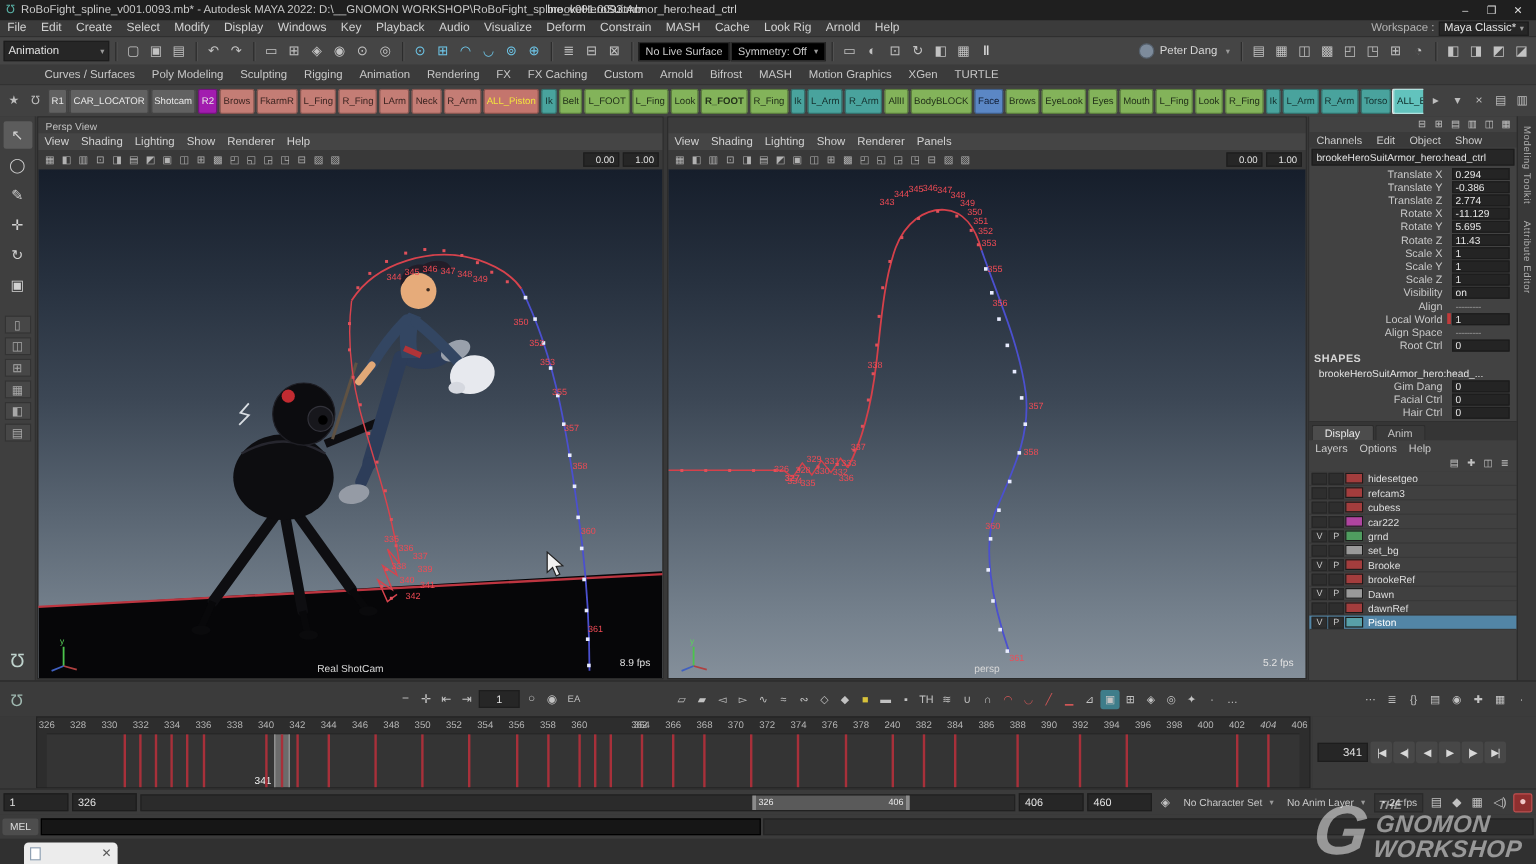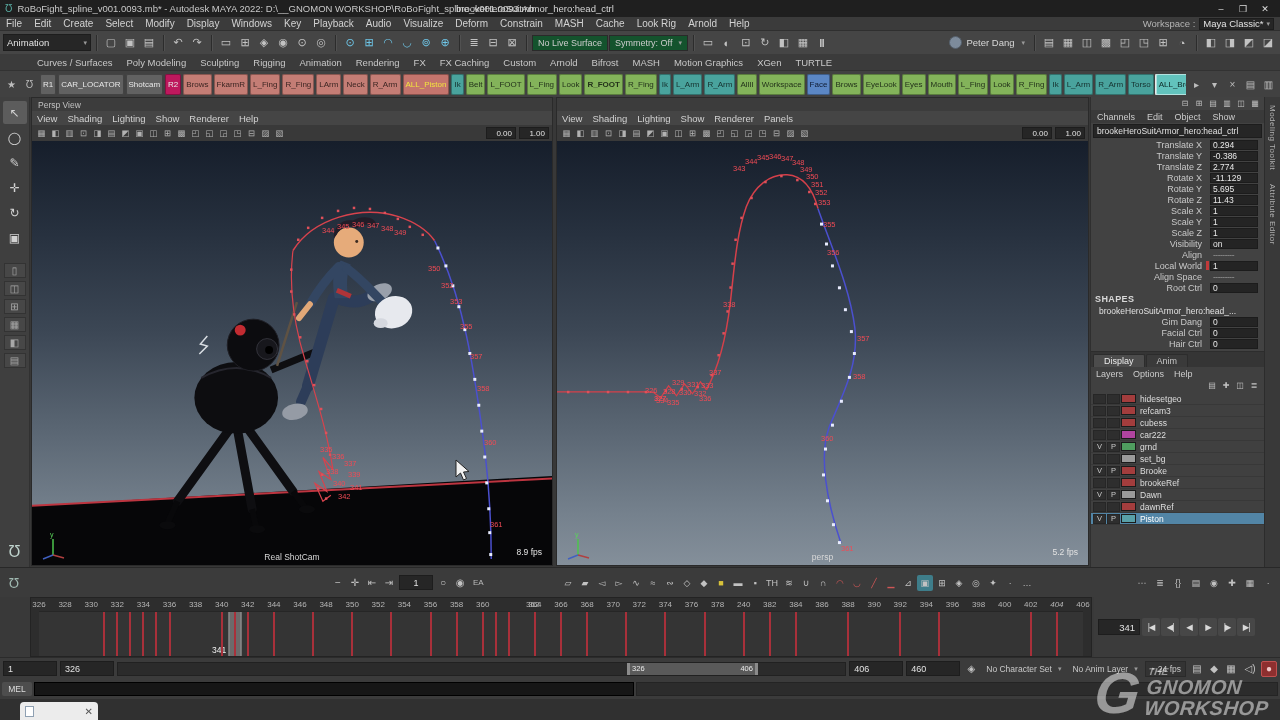--- a/index.html
+++ b/index.html
@@ -22,21 +22,21 @@
 
 #menu-bar{position:absolute;top:17px;left:0;right:0;height:14px;background:#3b3b3b;display:flex;align-items:center;font-size:10px;border-bottom:1px solid #2f2f2f}
 .menu-items{display:flex;align-items:center}
 .menu-item{padding:0 6px;color:#d2d2d2}
 .workspace{margin-left:auto;display:flex;align-items:center;gap:4px;font-size:9.5px;color:#b5b5b5;padding-right:6px}
 .ws-value{height:12px;font-size:9.5px}
 
 #status-line{position:absolute;top:31px;left:0;right:0;height:23px;background:#454545;display:flex;align-items:center;padding:0 3px;gap:1px}
 .mode{width:88px;height:17px;justify-content:space-between;font-size:9.5px}
 .snapg .icon{color:#6ec6e8}
-.txt-fld{height:16px;font-size:9px;padding:0 5px;background:#14532d;border:1px solid #2a2a2a;color:#ccc;display:flex;align-items:center;gap:3px;white-space:nowrap}
+.txt-fld{height:16px;font-size:9px;padding:0 5px;background:#000000;border:1px solid #2a2a2a;color:#ccc;display:flex;align-items:center;gap:3px;white-space:nowrap}
 .pause{font-weight:bold;color:#d8d8d8}
 .user{display:flex;align-items:center;gap:4px;font-size:9.5px;color:#d8d8d8;padding:0 4px}
 .user-avatar{width:13px;height:13px;border-radius:50%;background:#7d8b9b;border:1px solid #55606c}
 
 #shelf-tabs{position:absolute;top:54px;left:0;right:0;height:17px;background:#3b3b3b;display:flex;align-items:center;padding-left:30px;font-size:9.5px;border-bottom:1px solid #323232}
 .shelf-tab{padding:1px 7px;color:#c8c8c8;white-space:nowrap}
 
 #shelf{position:absolute;top:71px;left:0;right:0;height:26px;background:#414141;display:flex;align-items:center;padding:0 3px;gap:2px;overflow:hidden}
 .shelf-ico{width:17px;height:18px;font-size:10px;color:#bdbdbd}
 .shelf-btns{display:flex;gap:2px;align-items:center;flex:1;overflow:hidden}
@@ -298,41 +298,41 @@
 <div id="shelf">
   <div class="igroup">
       <span class="icon shelf-ico">★</span>
       <span class="icon shelf-ico">Ʊ</span>
     </div>
   <div class="shelf-btns">
 
   <div class="shelf-btn" style="background: rgb(97, 97, 97); color: rgb(232, 232, 232);">R1</div>
       <div class="shelf-btn" style="background: rgb(97, 97, 97); color: rgb(232, 232, 232);">CAR_LOCATOR</div>
       <div class="shelf-btn" style="background: rgb(97, 97, 97); color: rgb(232, 232, 232);">Shotcam</div>
-      <div class="shelf-btn" style="background: #be185d; color: rgb(232, 232, 232); text-align: center;">R2</div>
+      <div class="shelf-btn" style="background: #a21caf; color: rgb(232, 232, 232); text-align: center;">R2</div>
       <div class="shelf-btn" style="background: rgb(196, 125, 117); color: rgb(60, 37, 34);">Brows</div>
       <div class="shelf-btn" style="background: rgb(196, 125, 117); color: rgb(60, 37, 34);">FkarmR</div>
       <div class="shelf-btn" style="background: rgb(196, 125, 117); color: rgb(60, 37, 34);">L_Fing</div>
       <div class="shelf-btn" style="background: rgb(196, 125, 117); color: rgb(60, 37, 34);">R_Fing</div>
       <div class="shelf-btn" style="background: rgb(196, 125, 117); color: rgb(60, 37, 34);">LArm</div>
       <div class="shelf-btn" style="background: rgb(196, 125, 117); color: rgb(60, 37, 34);">Neck</div>
       <div class="shelf-btn" style="background: rgb(196, 125, 117); color: rgb(60, 37, 34);">R_Arm</div>
       <div class="shelf-btn" style="background: rgb(196, 117, 109); color: rgb(242, 227, 63);">ALL_Piston</div>
       <div class="shelf-btn" style="background: rgb(73, 163, 157); color: rgb(21, 48, 46);">Ik</div>
       <div class="shelf-btn" style="background: rgb(131, 179, 90); color: rgb(35, 50, 26);">Belt</div>
       <div class="shelf-btn" style="background: rgb(131, 179, 90); color: rgb(35, 50, 26);">L_FOOT</div>
       <div class="shelf-btn" style="background: rgb(131, 179, 90); color: rgb(35, 50, 26);">L_Fing</div>
       <div class="shelf-btn" style="background: rgb(131, 179, 90); color: rgb(35, 50, 26);">Look</div>
       <div class="shelf-btn" style="background: rgb(131, 179, 90); color: rgb(35, 50, 26); font-weight: bold;">R_FOOT</div>
       <div class="shelf-btn" style="background: rgb(131, 179, 90); color: rgb(35, 50, 26);">R_Fing</div>
       <div class="shelf-btn" style="background: rgb(73, 163, 157); color: rgb(21, 48, 46);">Ik</div>
       <div class="shelf-btn" style="background: rgb(73, 163, 157); color: rgb(21, 48, 46);">L_Arm</div>
       <div class="shelf-btn" style="background: rgb(73, 163, 157); color: rgb(21, 48, 46);">R_Arm</div>
       <div class="shelf-btn" style="background: rgb(131, 179, 90); color: rgb(35, 50, 26);">AllII</div>
-      <div class="shelf-btn" style="background: rgb(131, 179, 90); color: rgb(35, 50, 26);">Workspace</div>
+      <div class="shelf-btn" style="background: rgb(131, 179, 90); color: rgb(35, 50, 26);">BodyBLOCK</div>
       <div class="shelf-btn" style="background: rgb(91, 135, 197); color: rgb(16, 28, 51);">Face</div>
       <div class="shelf-btn" style="background: rgb(131, 179, 90); color: rgb(35, 50, 26);">Brows</div>
       <div class="shelf-btn" style="background: rgb(131, 179, 90); color: rgb(35, 50, 26);">EyeLook</div>
       <div class="shelf-btn" style="background: rgb(131, 179, 90); color: rgb(35, 50, 26);">Eyes</div>
       <div class="shelf-btn" style="background: rgb(131, 179, 90); color: rgb(35, 50, 26);">Mouth</div>
       <div class="shelf-btn" style="background: rgb(131, 179, 90); color: rgb(35, 50, 26);">L_Fing</div>
       <div class="shelf-btn" style="background: rgb(131, 179, 90); color: rgb(35, 50, 26);">Look</div>
       <div class="shelf-btn" style="background: rgb(131, 179, 90); color: rgb(35, 50, 26);">R_Fing</div>
       <div class="shelf-btn" style="background: rgb(73, 163, 157); color: rgb(21, 48, 46);">Ik</div>
       <div class="shelf-btn" style="background: rgb(73, 163, 157); color: rgb(21, 48, 46);">L_Arm</div>

